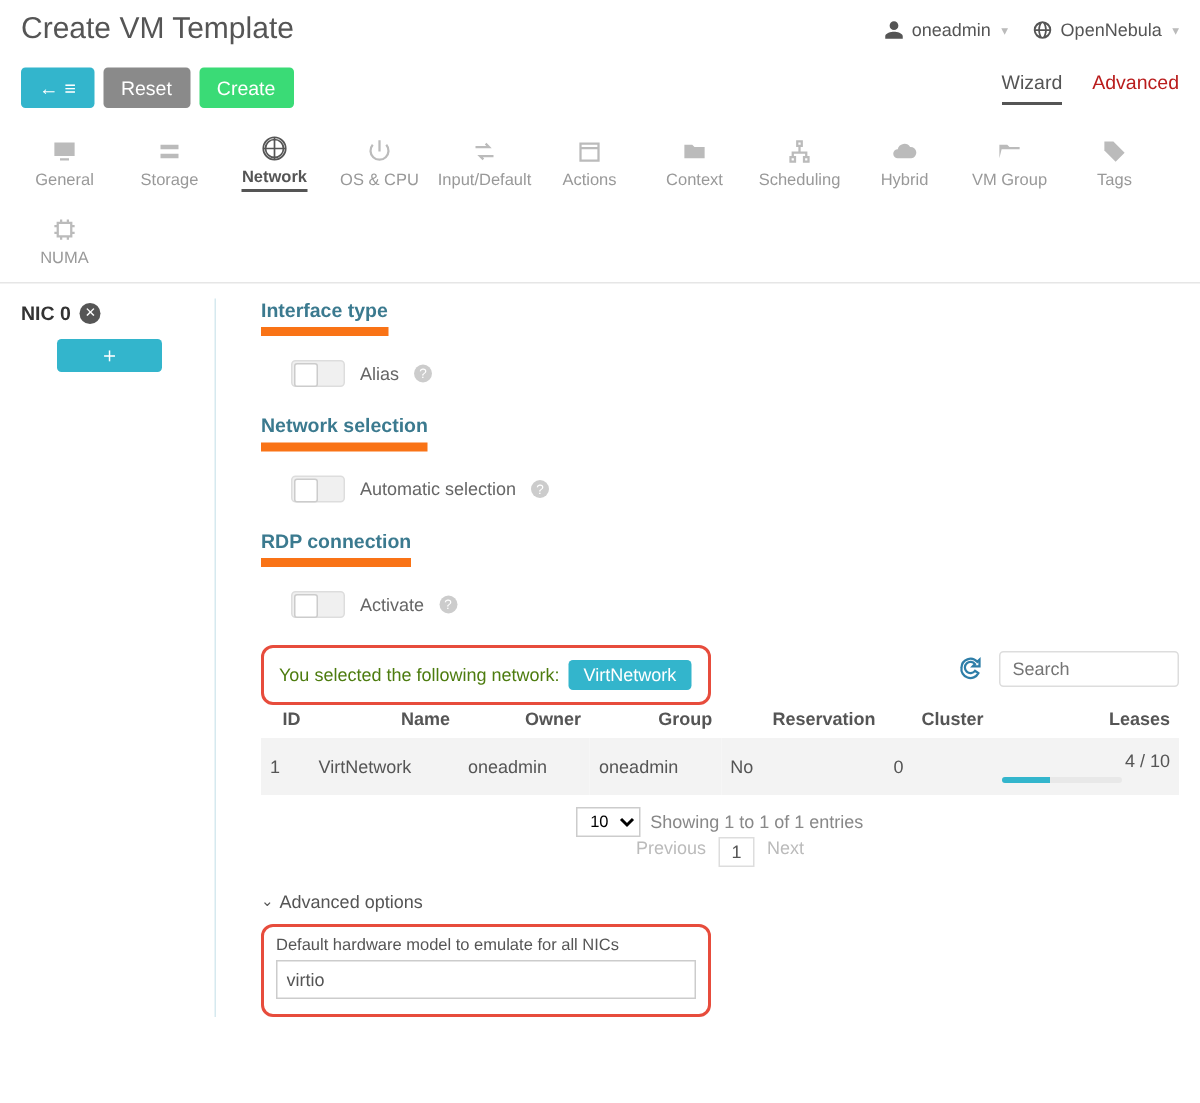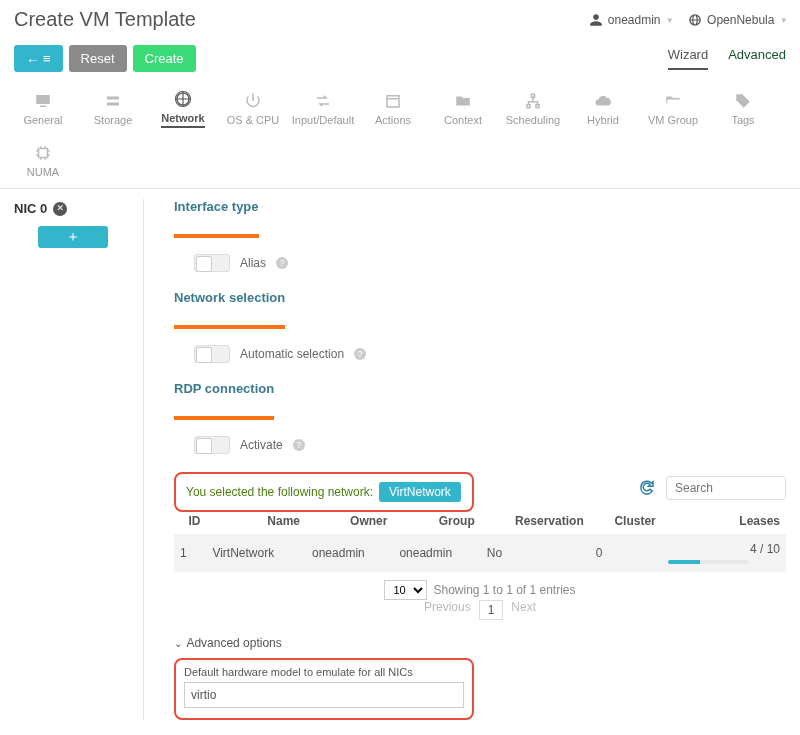--- a/index.html
+++ b/index.html
@@ -34,21 +34,21 @@
   }
   .btn-group { display:flex; gap:6px; }
   .btn {
     border:none; border-radius:3px; padding:6px 12px; font-size:13px;
     color:#fff; cursor:pointer; display:inline-flex; align-items:center; gap:4px;
   }
   .btn-back { background:#33b5cc; }
   .btn-reset { background:#8a8a8a; }
   .btn-create { background:#3adb76; }
   .mode-tabs { display:flex; gap:20px; font-size:13px; }
-  .mode-tab { padding-bottom:6px; color:#14532d; cursor:pointer; }
+  .mode-tab { padding-bottom:6px; color:#b91c1c; cursor:pointer; }
   .mode-tab.active { color:#555; border-bottom:2px solid #555; font-weight:500;}
 
   .section-tabs {
     display:flex; flex-wrap:wrap; gap:0; padding: 8px 8px 0 8px;
     border-bottom:1px solid #e6e6e6; margin-bottom:4px;
   }
   .sect-tab {
     display:flex; flex-direction:column; align-items:center; justify-content:center;
     width:70px; padding:6px 0 10px 0; font-size:11px; color:#999; cursor:pointer;
     gap:4px;
@@ -61,21 +61,21 @@
   .main-area { display:flex; padding: 6px 14px 20px 14px; }
   .left-col { width:130px; border-right:1px solid #d6e9ef; padding-top:2px; }
   .nic-item { display:flex; align-items:center; gap:6px; font-size:13px; color:#333; cursor:pointer; margin-bottom:10px;}
   .nic-close { width:14px; height:14px; border-radius:50%; background:#555; color:#fff; display:inline-flex; align-items:center; justify-content:center; font-size:9px; line-height:1; }
   .add-nic-btn {
     background:#33b5cc; border:none; border-radius:3px; width:70px; height:22px;
     color:#fff; font-size:14px; cursor:pointer; display:flex; align-items:center; justify-content:center; margin-left:24px;
   }
 
   .right-col { flex:1; padding-left:30px; }
-  .section-title { color:#3b7a8f; font-size:13px; font-weight:600; padding-bottom:20px; border-bottom:4px solid #f97316; display:inline-block; margin-bottom:16px;}
+  .section-title { color:#3b7a8f; font-size:13px; font-weight:600; padding-bottom:4px; border-bottom:6px solid #f97316; display:inline-block; margin-bottom:16px;}
   .form-block { margin-bottom:18px; }
   .toggle-row { display:flex; align-items:center; gap:10px; padding-left:20px; }
   .toggle {
     width:36px; height:18px; background:#f0f0f0; border:1px solid #ddd; border-radius:3px;
     position:relative; cursor:pointer;
   }
   .toggle::after {
     content:""; position:absolute; left:1px; top:1px; width:14px; height:14px;
     background:#fff; border:1px solid #ccc; border-radius:2px;
   }

